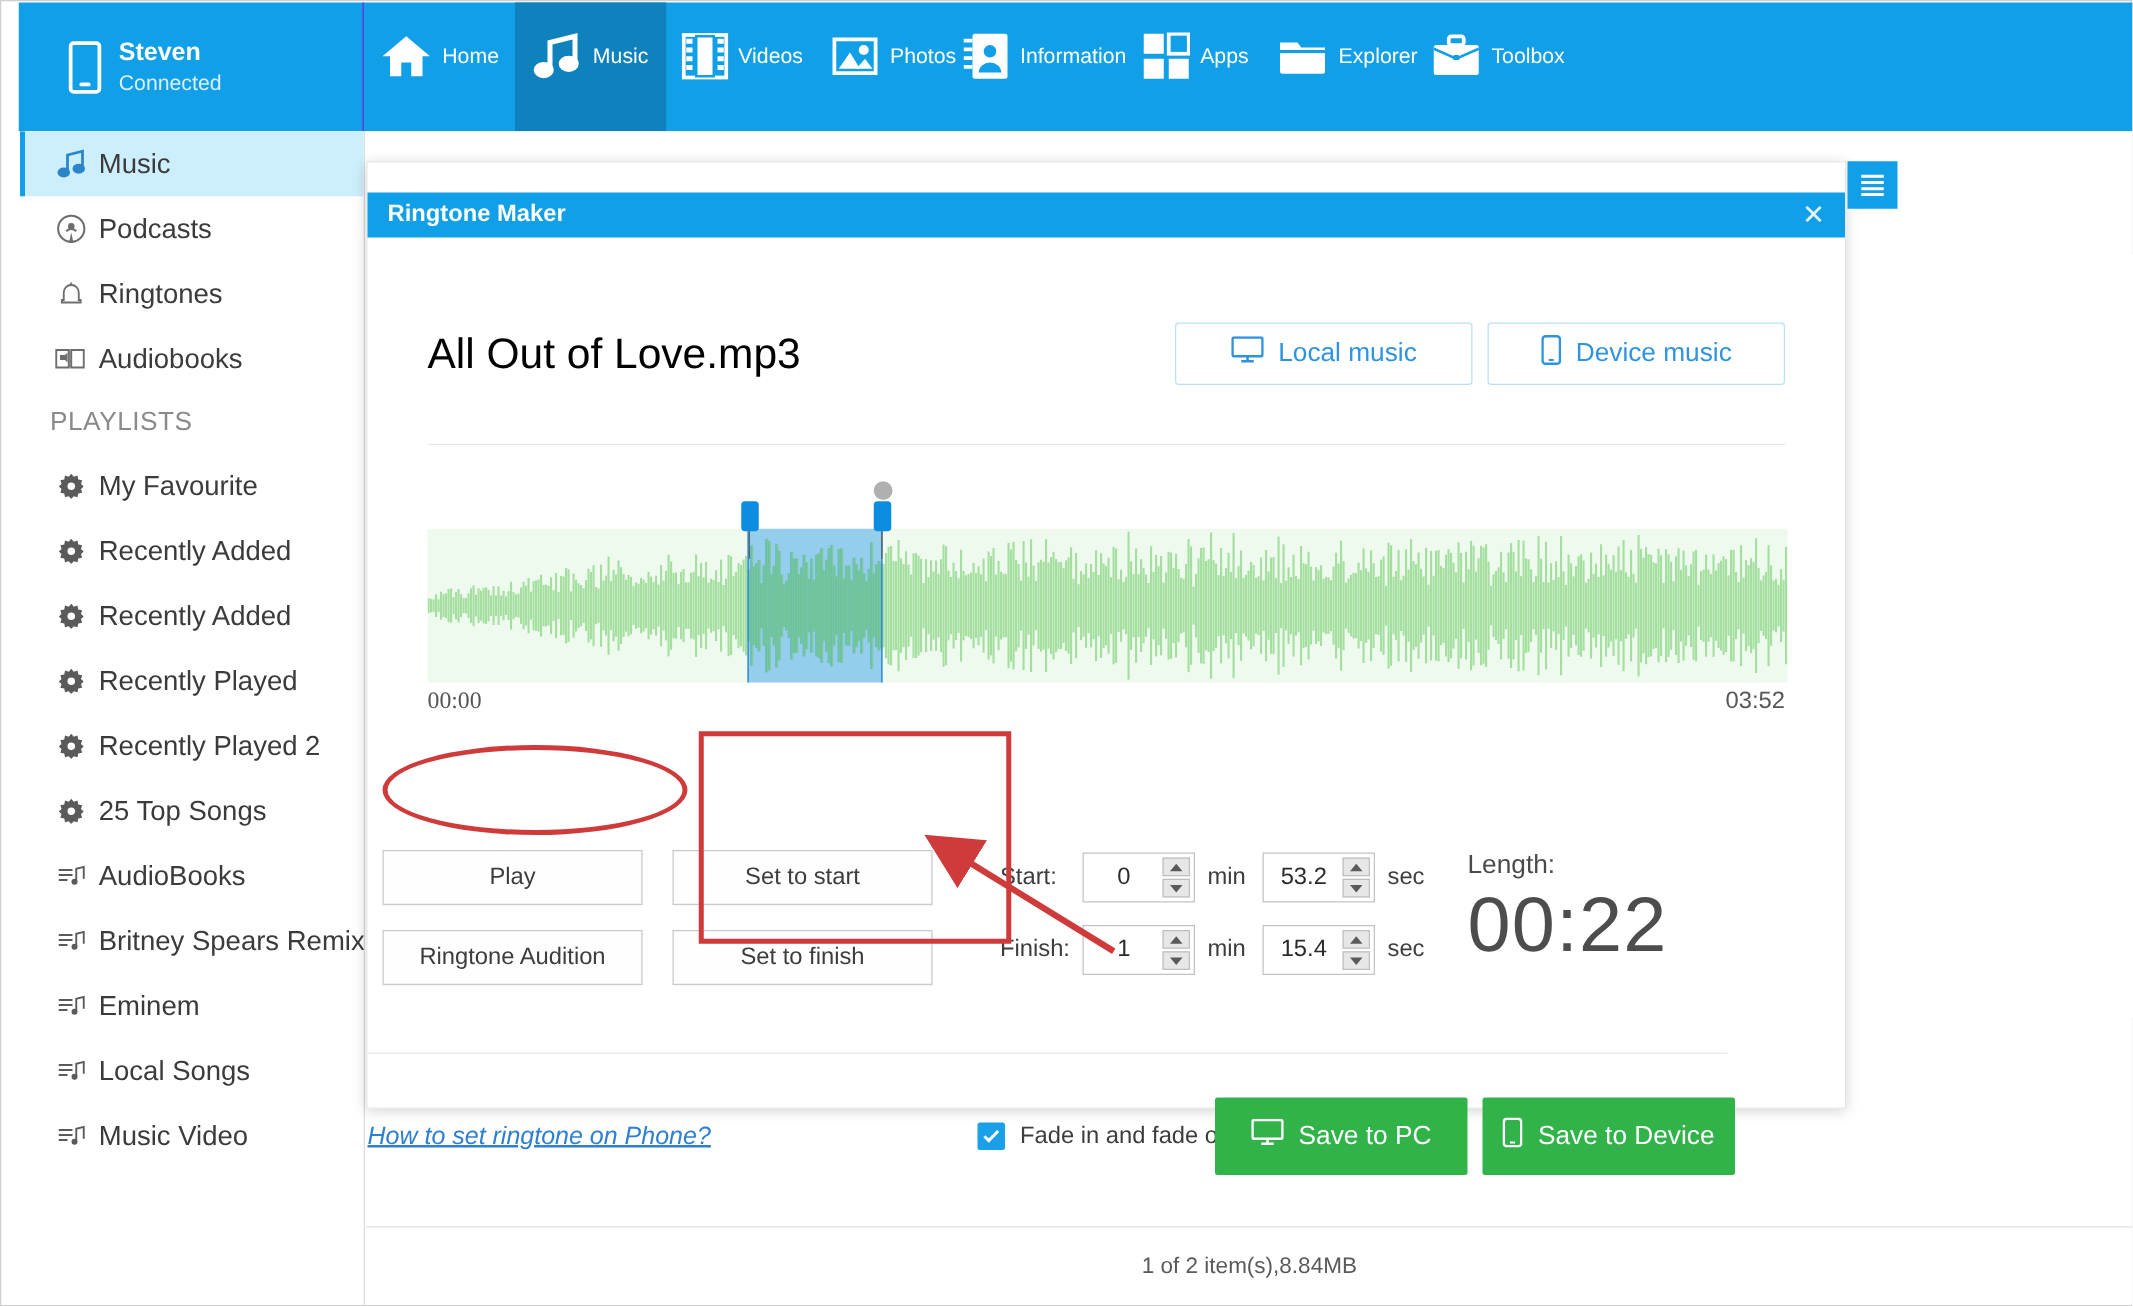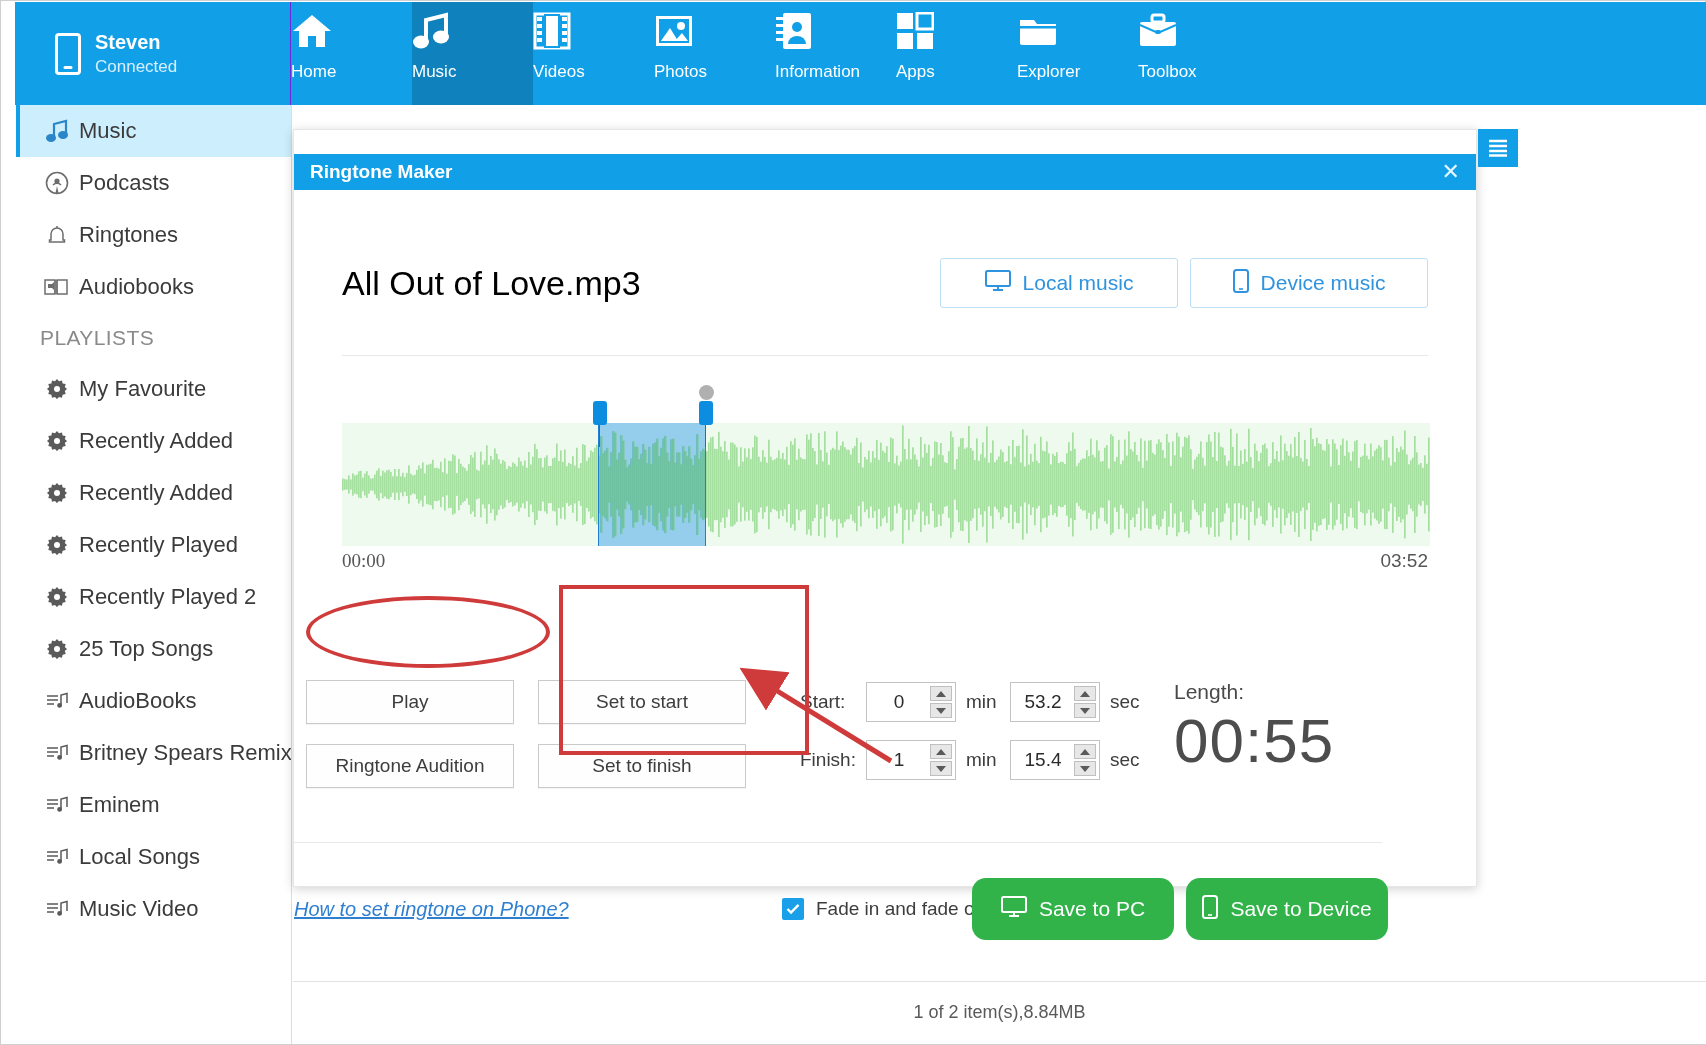--- a/index.html
+++ b/index.html
@@ -30,22 +30,22 @@
     border-right: 1px solid #6d28d9;
   }
   .phone-ico { width: 26px; height: 42px; border: 3px solid #fff; border-radius: 4px; position: relative; }
   .phone-ico::after { content:""; position:absolute; left:50%; transform:translateX(-50%); bottom:3px; width:9px; height:3px; background:#fff; border-radius:2px;}
   .device-text { line-height: 1.35; }
   .device-name { color: #fff; font-weight: bold; font-size: 20px; }
   .device-status { color: #d8f0fd; font-size: 17px; }
 
   .navitems { display: flex; align-items: stretch; }
   .navitem {
-    width: 121px; display: flex; flex-direction: column;
-    align-items: flex-start; justify-content: center; gap: 8px;
+    width: 121px; display: flex; 
+    align-items: center; justify-content: center; gap: 8px;
     color: #ffffff; font-size: 17px; cursor: pointer;
     padding-bottom: 17px;
   }
   .navitem.active { background: #0f82bd; }
   .navicon { height: 46px; display:flex; align-items:center; justify-content:center; }
   .navicon svg { display:block; }
 
   
   .sidebar {
     position: absolute; left: 15px; top: 104px;
@@ -154,21 +154,21 @@
   .length-val { font-size:62px; color:#4d4d4d; line-height:1; margin-top: 6px; letter-spacing: 1px;}
 
   .bot-divider { position:absolute; left:48px; top: 766px; width:1088px; height:1px; background:#e8e8e8; }
   .bot-row { position:absolute; left:48px; top: 800px; width: 1088px; height: 66px; display:flex; align-items:center; }
   .howto { color:#2f7fd0; font-size:20px; font-style:italic; text-decoration:underline; cursor:pointer; }
   .fade-wrap { position:absolute; left: 488px; display:flex; align-items:center; gap:12px; }
   .cbox { width:22px;height:22px;background:#1aa0e8;border-radius:2px;display:flex;align-items:center;justify-content:center;cursor:pointer;}
   .cbox svg { display:block; }
   .fade-lbl { font-size:19px; color:#3d3d3d; }
   .save-btn {
-    height: 62px; background:#31b34a; color:#fff; border:none; border-radius:14px;
+    height: 62px; background:#31b34a; color:#fff; border:none; border-radius:2px;
     display:flex; align-items:center; justify-content:center; gap:12px;
     font-size:21px; cursor:pointer;
   }
 
   
   .anno { position:absolute; pointer-events:none; }
   .anno-ellipse { left: 305px; top: 595px; width: 244px; height: 72px; border:4px solid #cf3b3b; border-radius:50%; }
   .anno-rect { left: 558px; top: 584px; width: 250px; height: 170px; border:4px solid #cf3b3b; }
 </style>
 </head>
@@ -1193,21 +1193,21 @@
                     <i class="tri-d"></i>
                   </span>
               </span>
             </div>
             <span class="unit">sec</span>
           </div>
         </div>
 
         <div class="length-box">
           <div class="length-lbl">Length:</div>
-          <div class="length-val">00:55</div>
+          <div class="length-val">00:22</div>
         </div>
       </div>
 
       <div class="bot-divider" style="left:0;top:652px;width:1088px;"></div>
 
       <div class="bot-row" style="left:0;top:686px;width:1088px;">
         <span class="howto">How to set ringtone on Phone?</span>
         <span class="fade-wrap">
           <span class="cbox">
             <svg width="14" height="12" viewBox="0 0 14 12">

